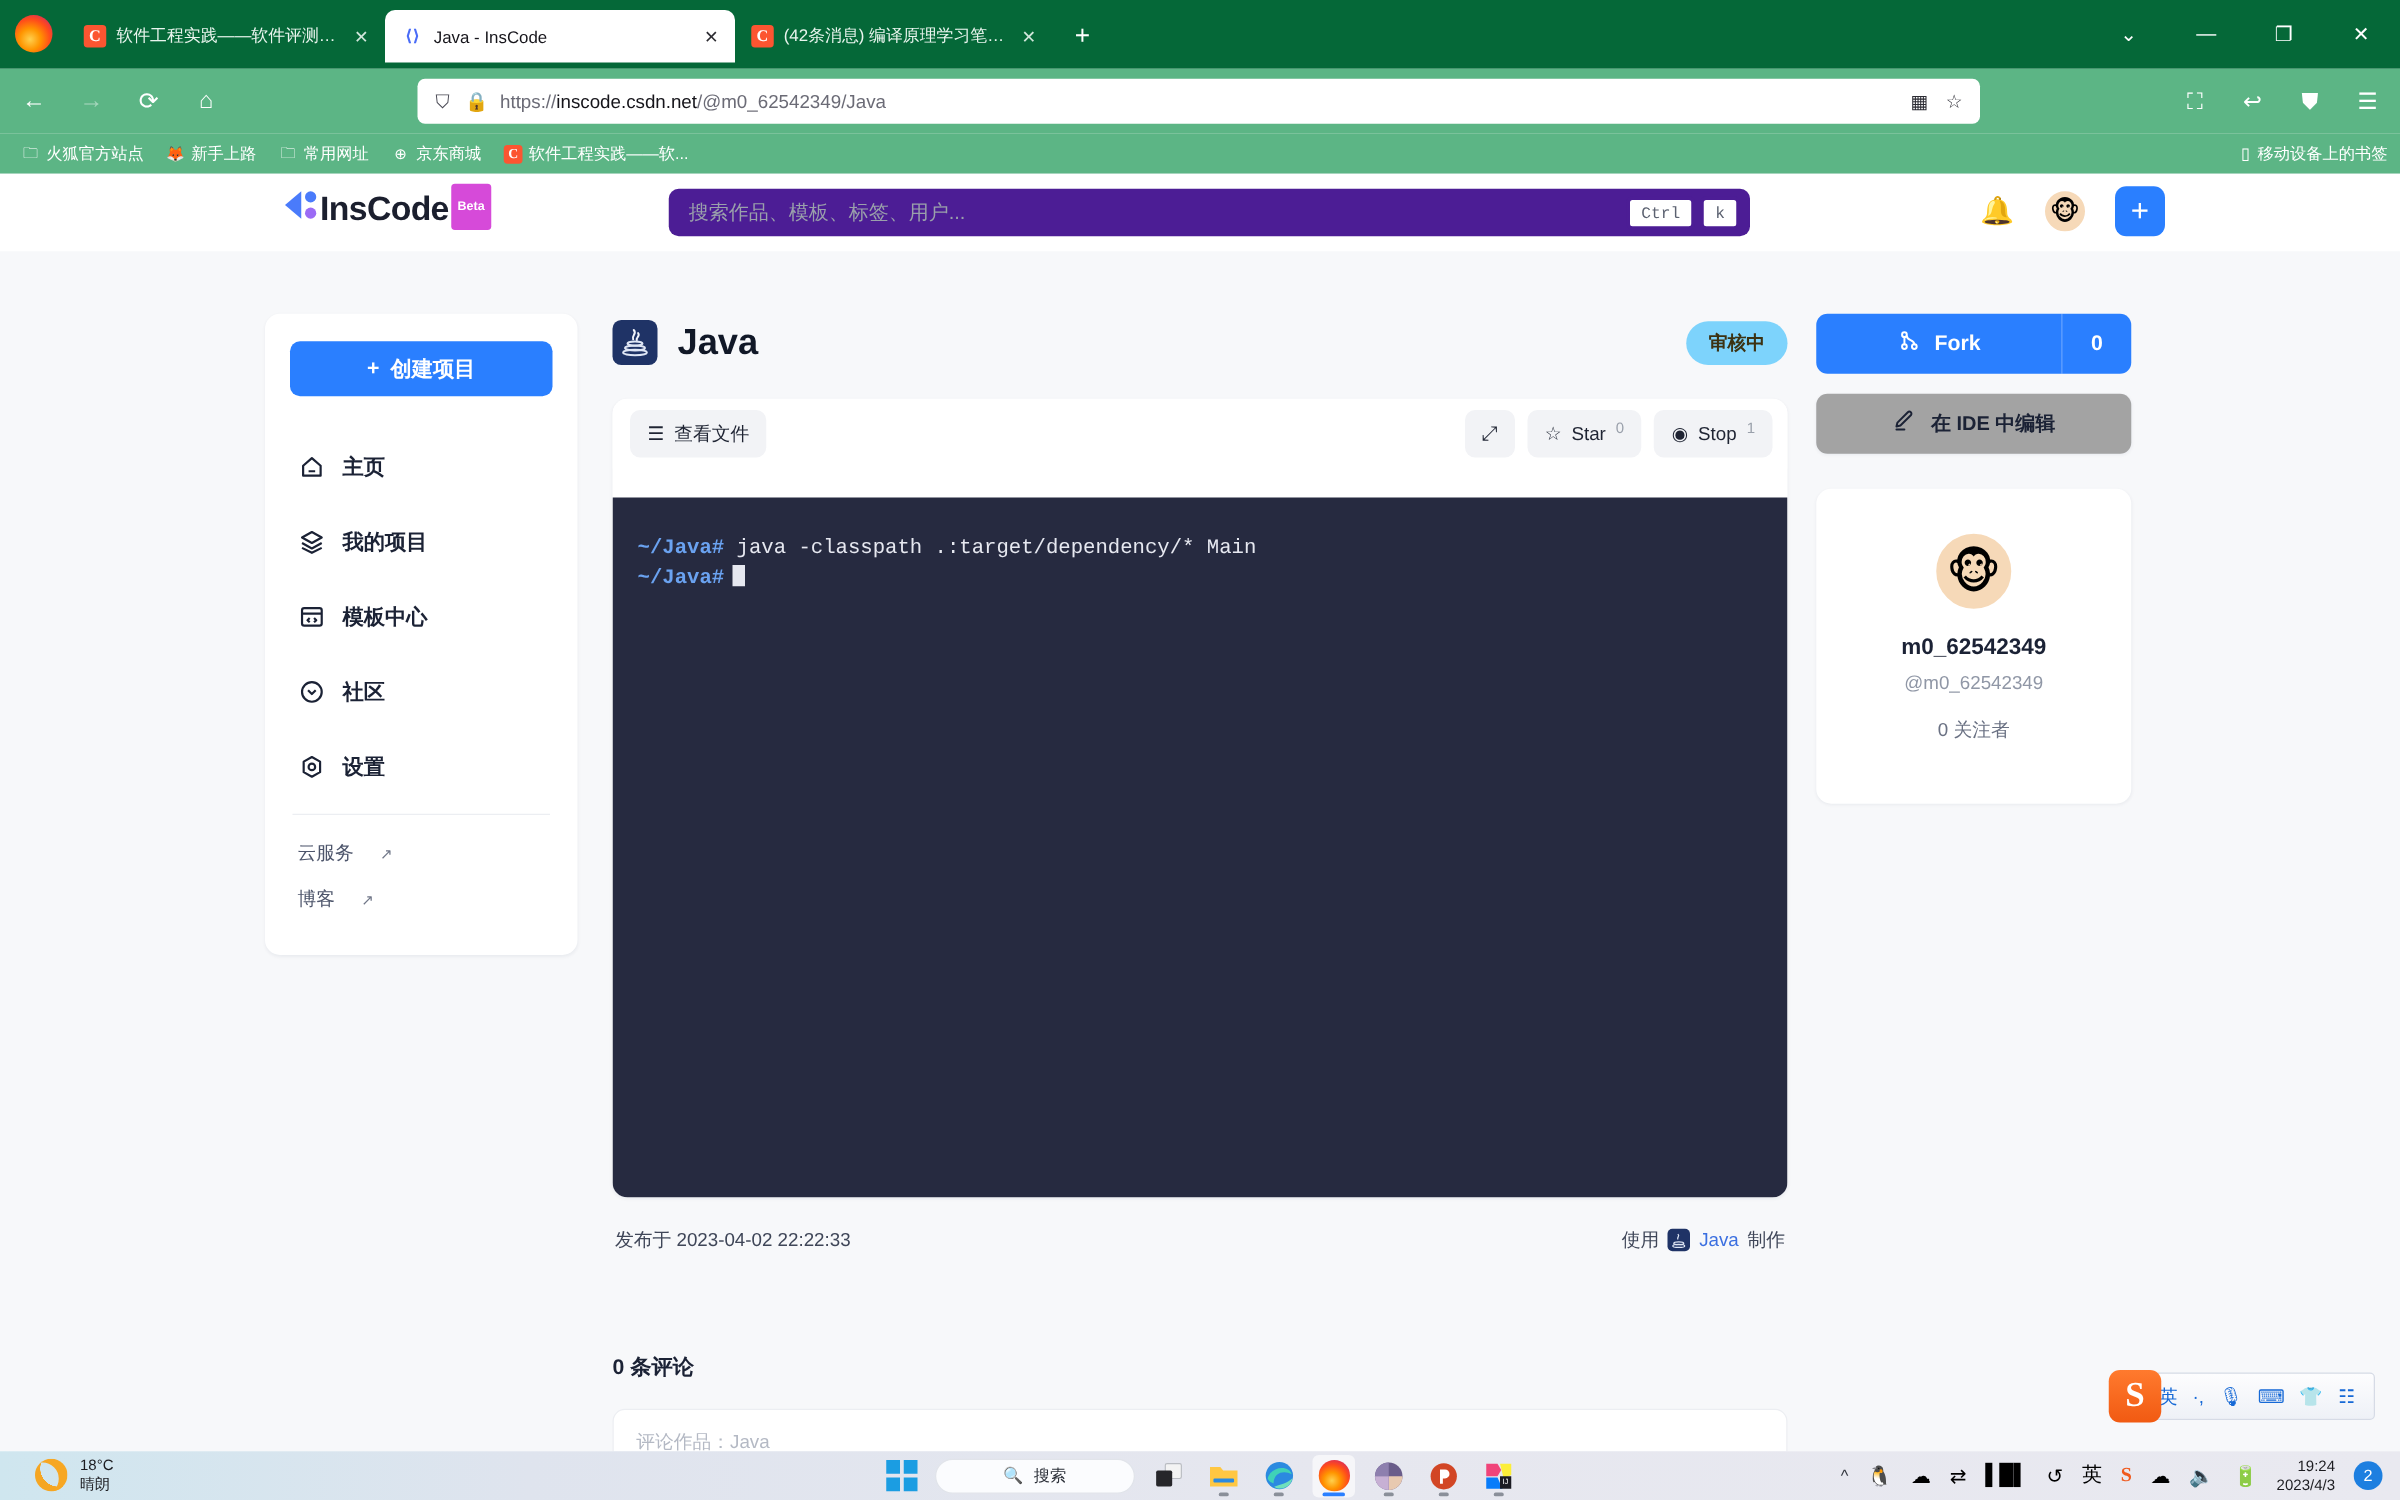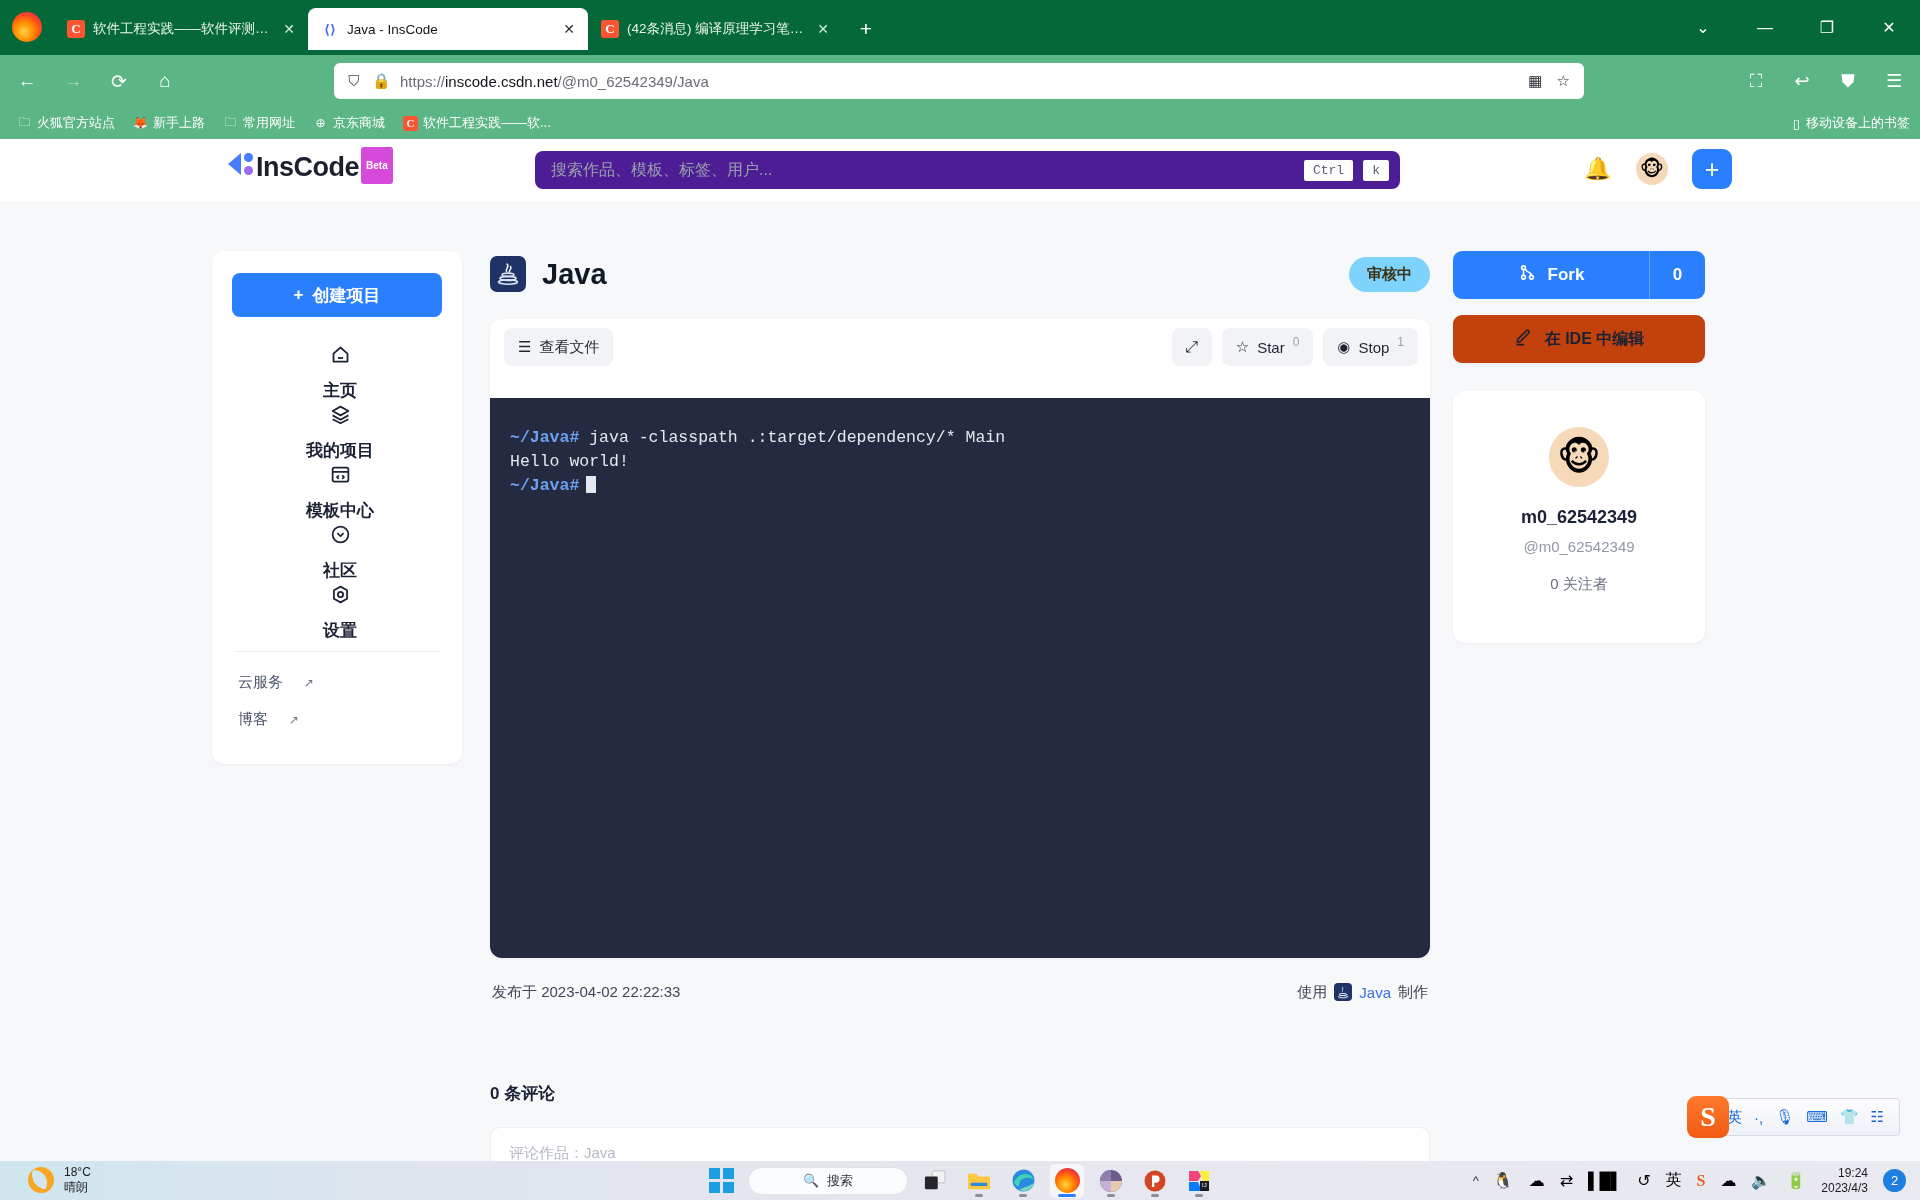--- a/index.html
+++ b/index.html
@@ -100,21 +100,21 @@
   .content { position: relative; padding-top: 18px; }
 
   
   .lsidebar { position: absolute; left: 212px; top: 50px; width: 250px; background: #fff;
               border-radius: 12px; padding: 22px 20px 26px; box-shadow: 0 1px 3px rgba(20,30,60,.06); }
   .create-btn { height: 44px; background: #2a7fff; color: #fff; border-radius: 8px;
                 display: flex; align-items: center; justify-content: center; gap: 9px;
                 font-size: 17px; font-weight: 700; }
   .nav-list { margin-top: 26px; }
   .nav-item { display: flex; align-items: center; gap: 14px; height: 60px; padding-left: 6px;
-              font-size: 17px; font-weight: 700; color: #1b2235; flex-direction: column; }
+              font-size: 17px; font-weight: 700; color: #1b2235; }
   .nav-item .nico { width: 22px; height: 22px; display: flex; align-items: center; justify-content: center; }
   .nav-item .nico svg { width: 21px; height: 21px; }
   .sb-divider { height: 1px; background: #eceef2; margin: 8px 2px 12px; }
   .sb-link { display: flex; align-items: center; gap: 21px; font-size: 15px; color: #4d556b;
              padding: 9px 6px; }
   .sb-link .ext { font-size: 12px; opacity: .8; }
 
   
   .maincol { position: absolute; left: 490px; top: 50px; width: 940px; }
   .proj-head { display: flex; align-items: center; height: 46px; margin-bottom: 22px; }
@@ -157,21 +157,21 @@
                  border: 1px solid #eceef2; padding: 16px 18px; color: #b4b9c4; font-size: 15px; }
 
   
   .rsidebar { position: absolute; left: 1453px; top: 50px; width: 252px; }
   .fork-btn { height: 48px; background: #2a7fff; color: #fff; border-radius: 9px;
               display: flex; align-items: center; position: relative; }
   .fork-btn .fb-main { flex: 1; display: flex; align-items: center; justify-content: center;
                        gap: 11px; font-size: 17px; font-weight: 700; }
   .fork-btn .fb-cnt { width: 56px; text-align: center; font-size: 17px; font-weight: 700;
                       border-left: 1px solid rgba(255,255,255,.28); line-height: 48px; height: 48px; }
-  .ide-btn { margin-top: 16px; height: 48px; background: #c2410c; border-radius: 9px;
+  .ide-btn { margin-top: 16px; height: 48px; background: #a3a3a3; border-radius: 9px;
              display: flex; align-items: center; justify-content: center; gap: 12px;
              font-size: 16px; font-weight: 700; color: #1b2235; box-shadow: 0 1px 3px rgba(20,30,60,.06); }
   .profile-card { margin-top: 28px; background: #fff; border-radius: 12px; padding: 34px 20px 30px;
                   text-align: center; box-shadow: 0 1px 3px rgba(20,30,60,.06); height: 252px; }
   .av-lg { width: 64px; height: 64px; font-size: 38px; margin: 0 auto; }
   .pc-name { margin-top: 18px; font-size: 18px; font-weight: 700; color: #1b2235; }
   .pc-handle { margin-top: 10px; font-size: 15px; color: #9097a6; }
   .pc-followers { margin-top: 20px; font-size: 15px; color: #6a7183; }
 
   
@@ -426,21 +426,20 @@
             </div>
             <div class="chip">
               <span>◉</span>
               <span>Stop</span>
               <span class="cnt">1</span>
             </div>
           </div>
 
           <div class="terminal">
             <div class="term-line"><span class="term-prompt">~/Java#</span><span> java -classpath .:target/dependency/* Main</span></div>
-            <div class="term-line"><span>Hello world!</span></div>
             <div class="term-line"><span class="term-prompt">~/Java#</span><span class="cursor"></span></div>
           </div>
         </div>
 
         <div class="meta-row">
           <span>发布于 2023-04-02 22:22:33</span>
           <span class="mr-right">
             <span>使用</span>
             <span class="mini-java">
               <svg viewBox="0 0 24 26" fill="none" stroke="#dfe6f5" stroke-width="2" stroke-linecap="round">

